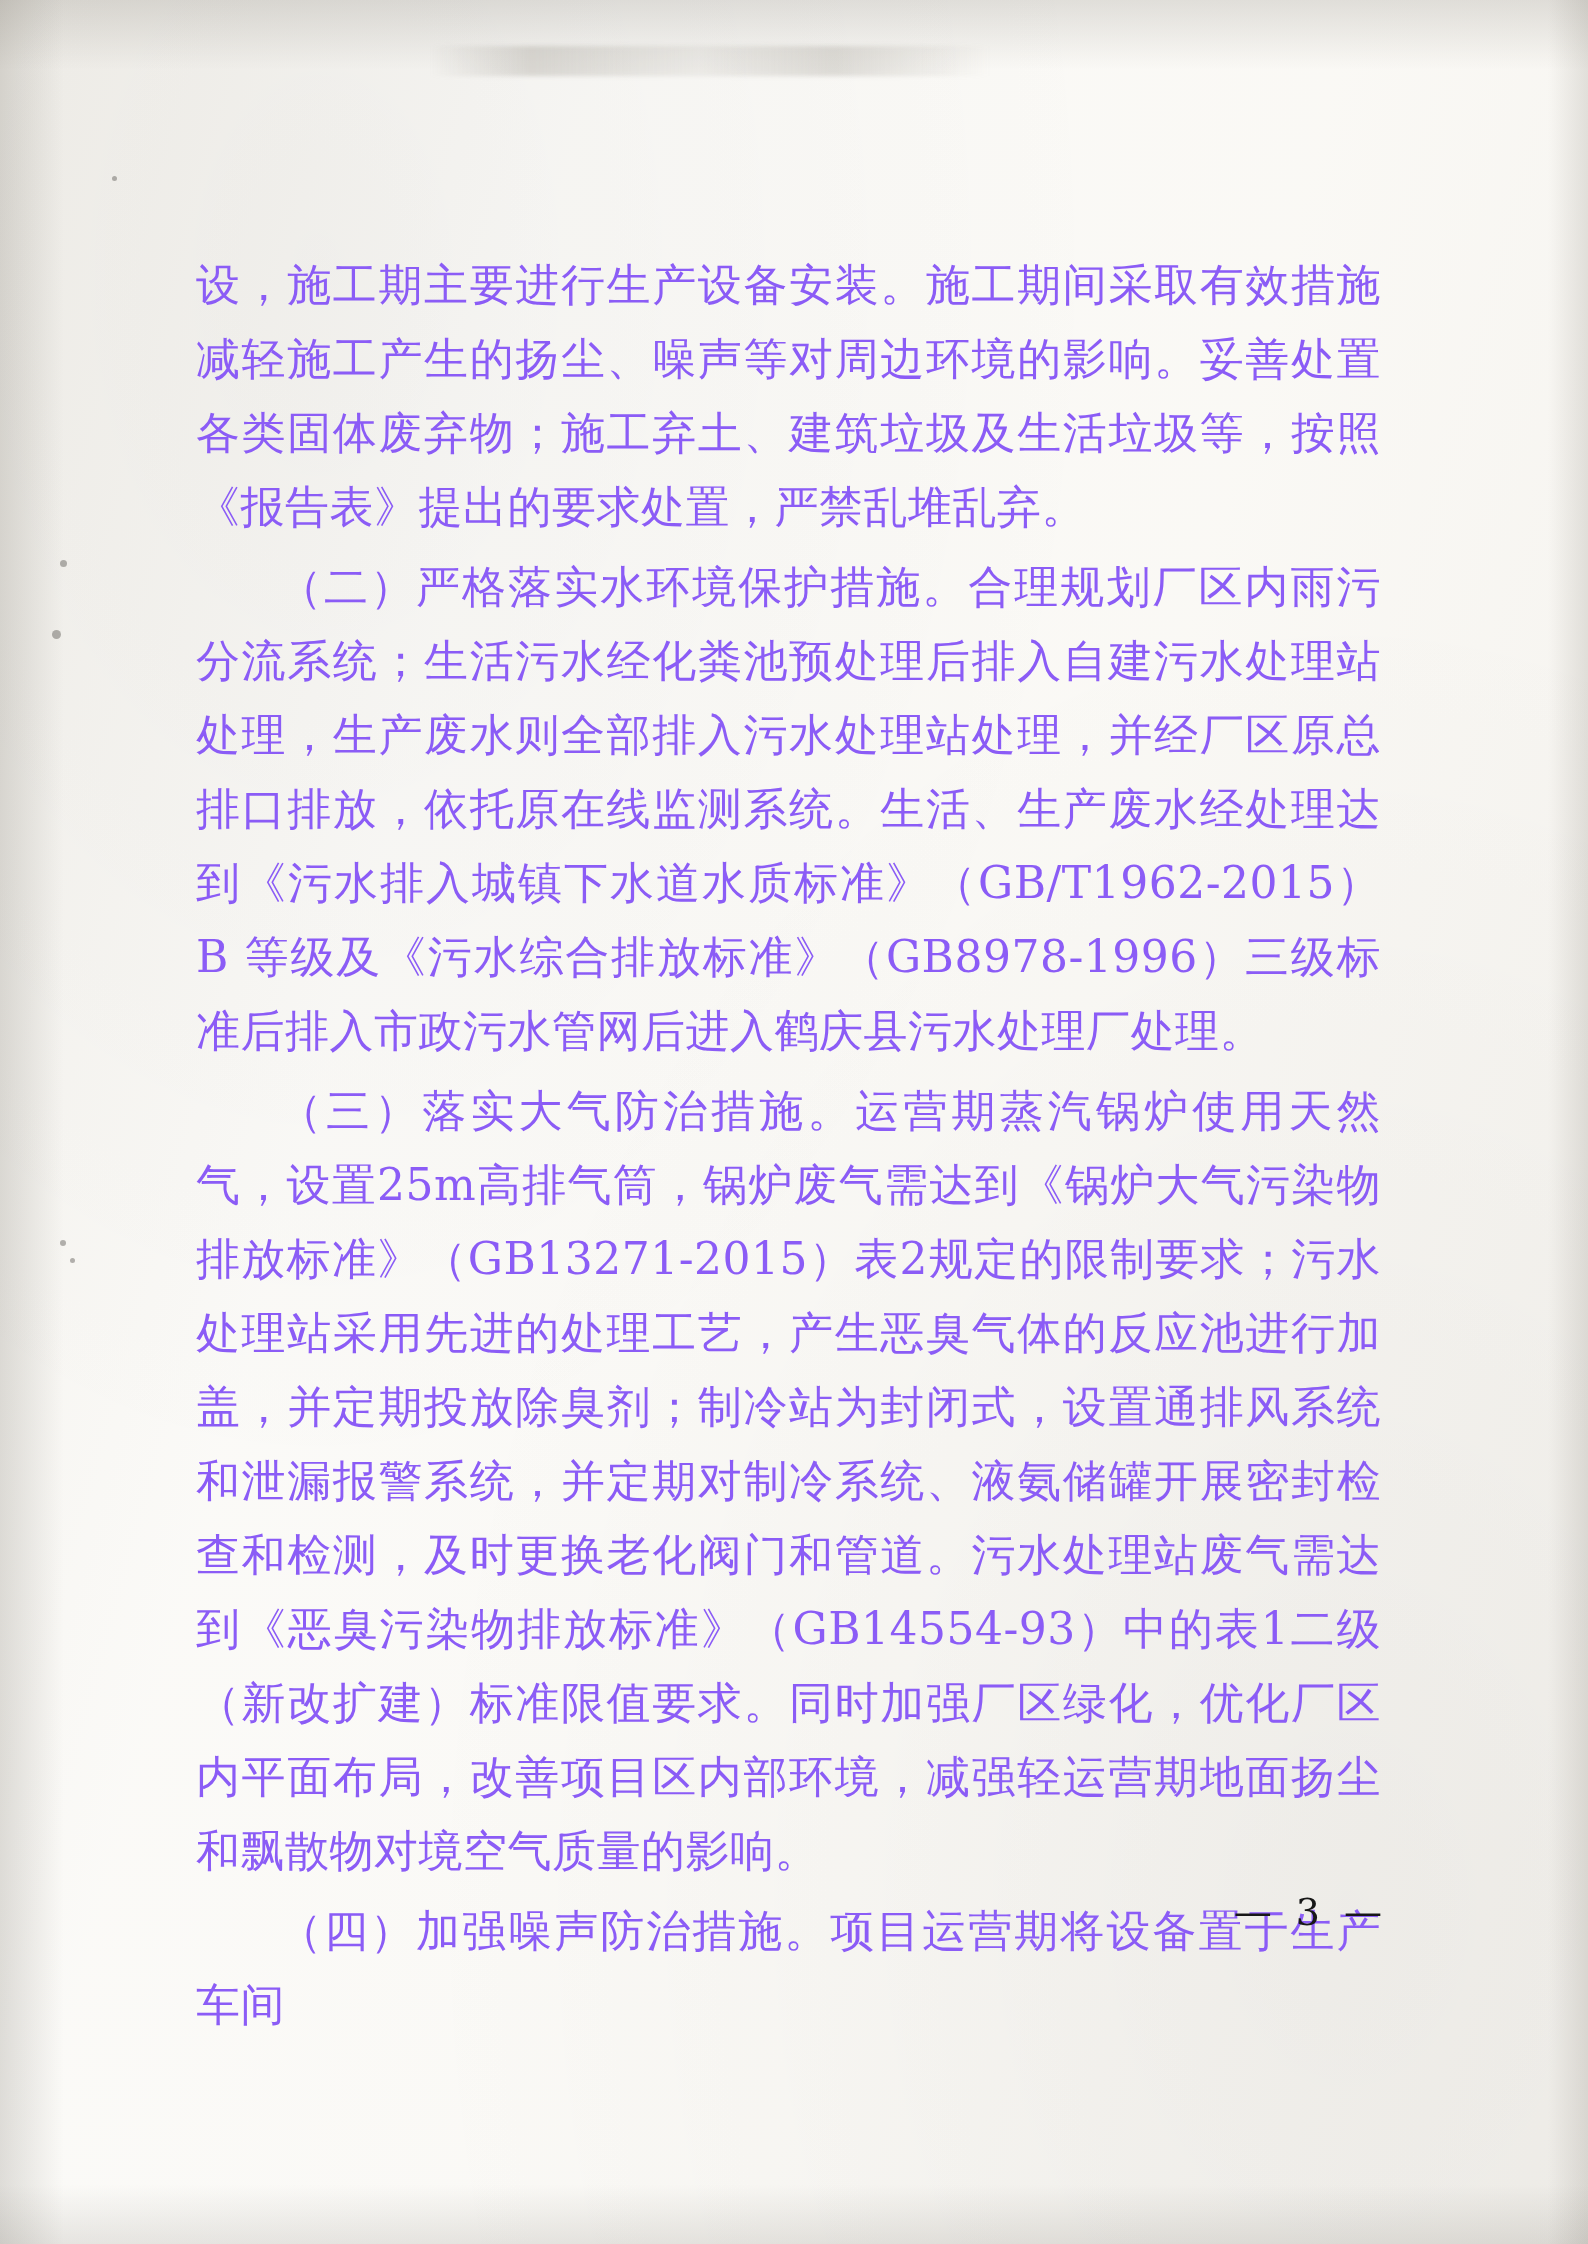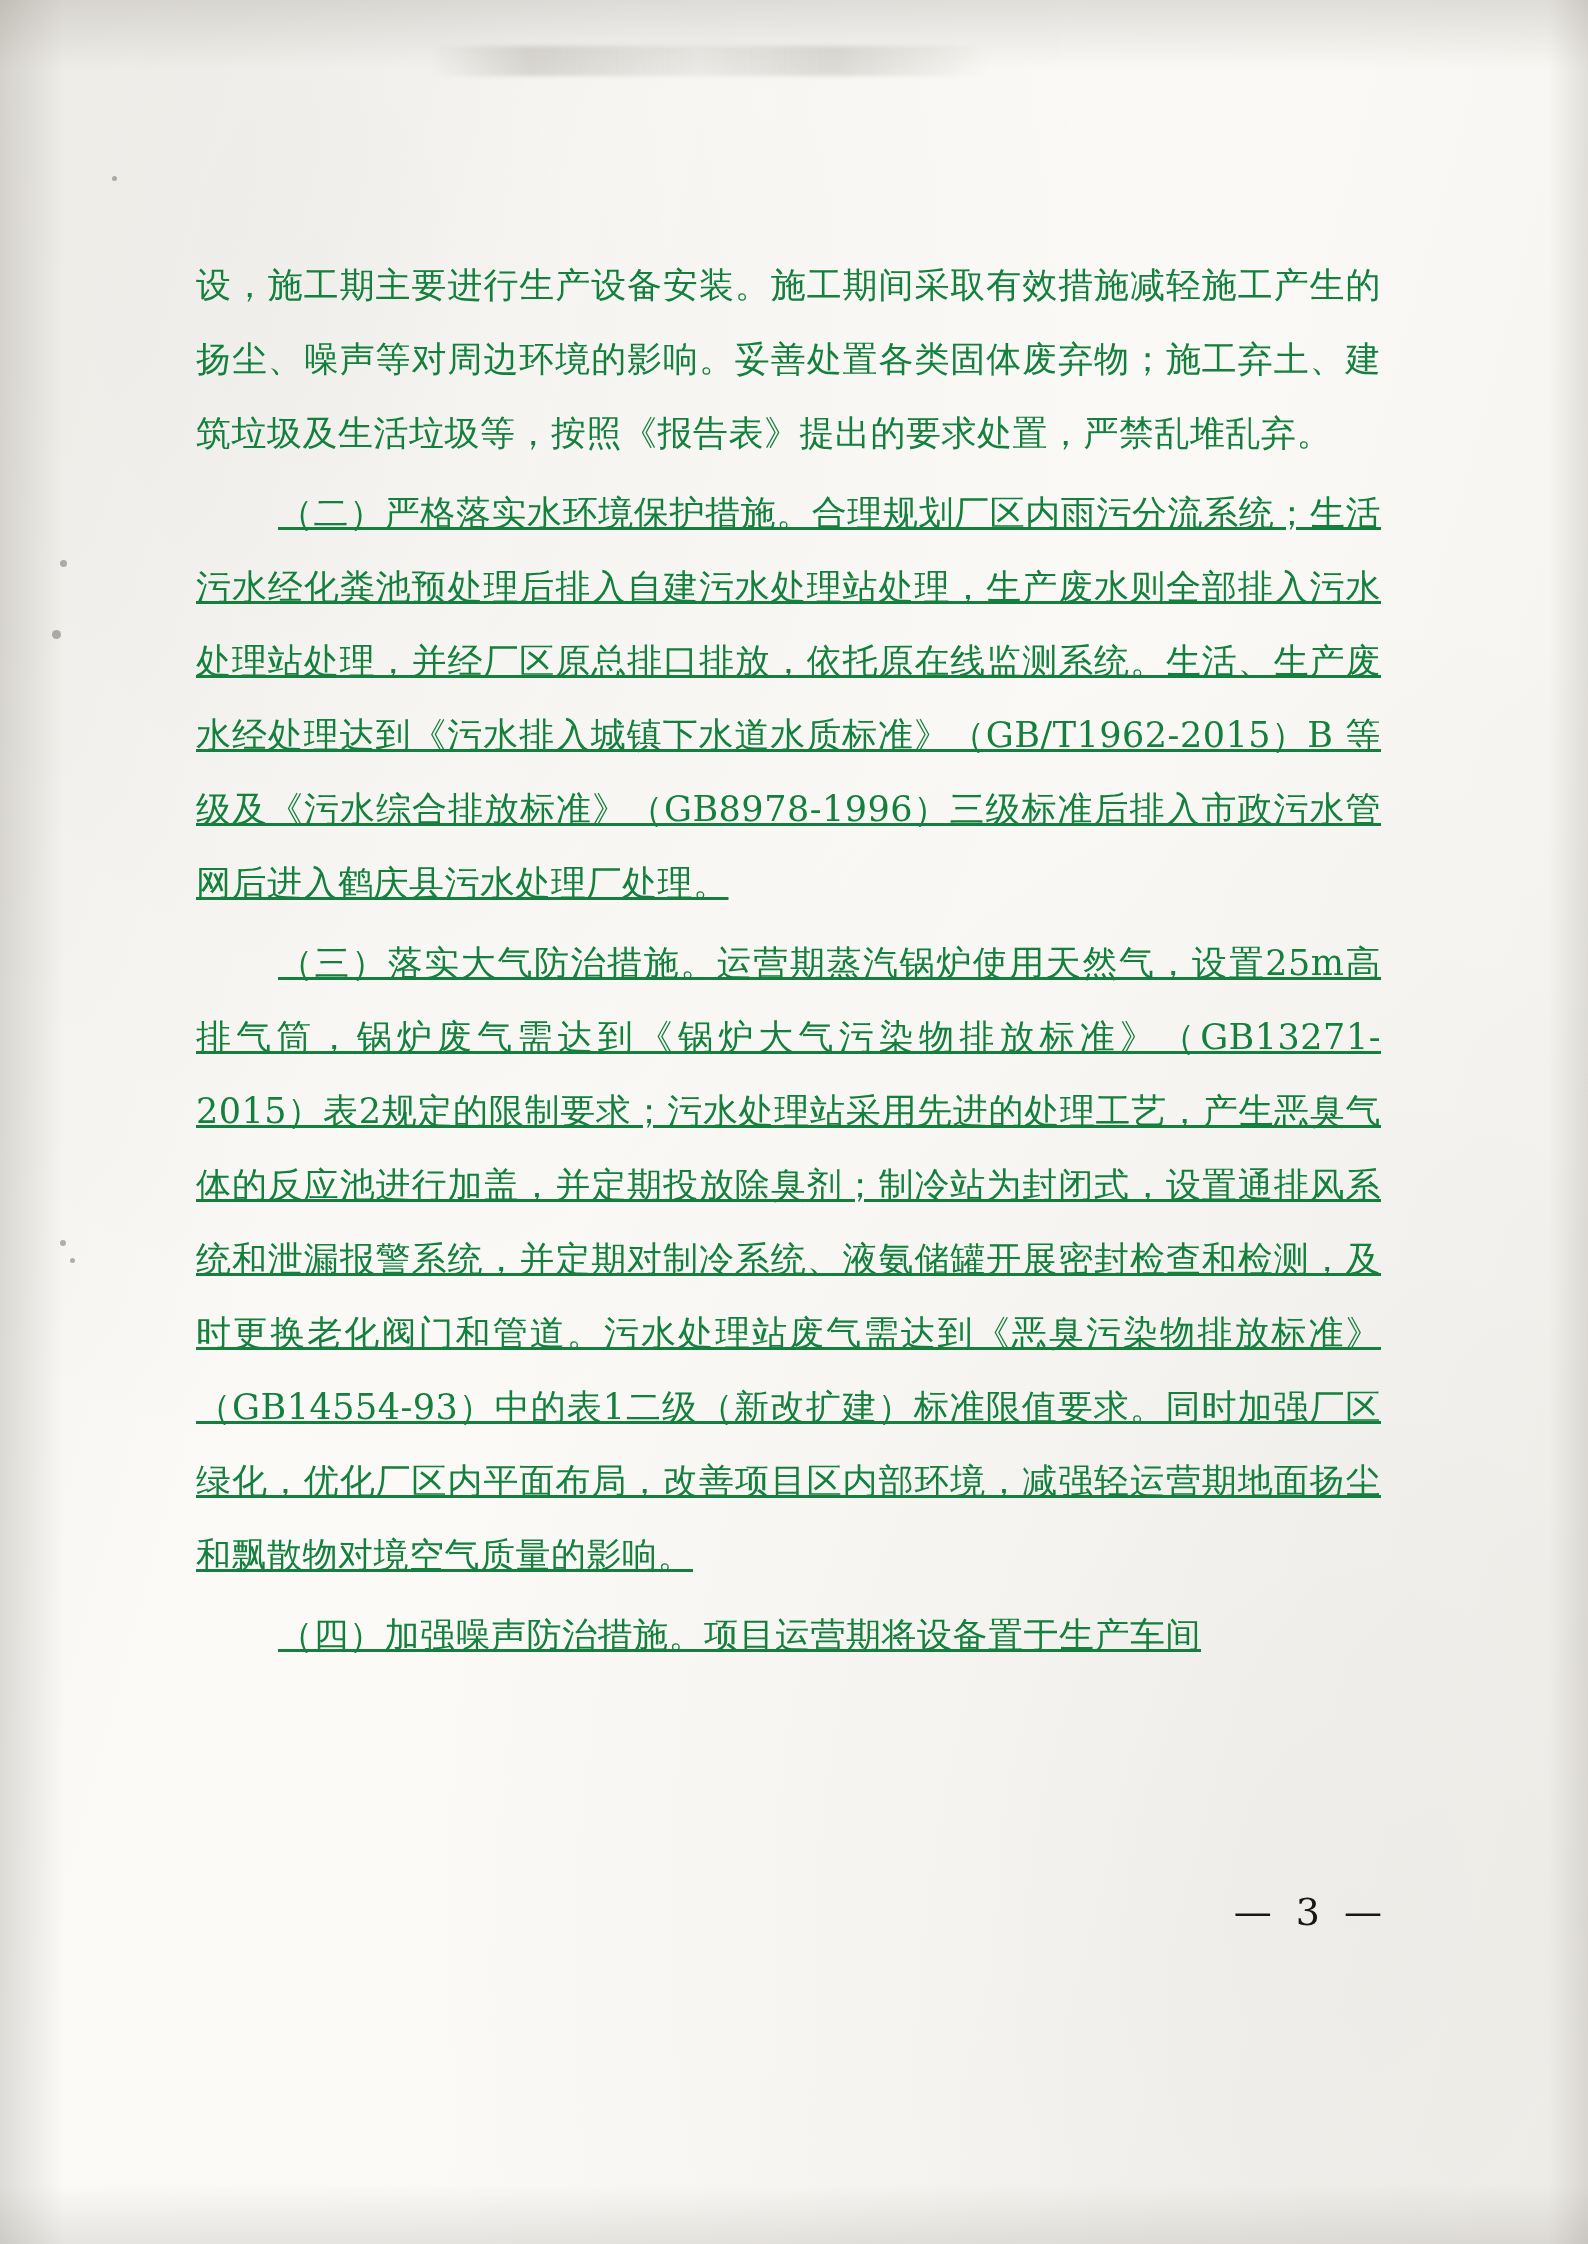--- a/index.html
+++ b/index.html
@@ -71,31 +71,30 @@
   }
 
   .content {
     position: absolute;
     left: 196px;
     top: 248px;
     width: 1185px;
   }
   p.para {
     margin: 0 0 6px 0;
-    font-size: 35px;
+    font-size: 44px;
     line-height: 74px;
     letter-spacing: 0.5px;
-    color: #15803d;
+    color: #8b5cf6;
     text-align: justify;
     text-justify: inter-character;
     font-family: "DejaVu Serif", "Liberation Serif", serif;
   }
   p.indent {
     text-indent: 82px;
-    text-decoration: underline;
   }
   .page-number-inner {
     position: absolute;
     right: 200px;
     top: 1890px;
     font-size: 38px;
     letter-spacing: 6px;
     color: #171717;
   }
 </style>

